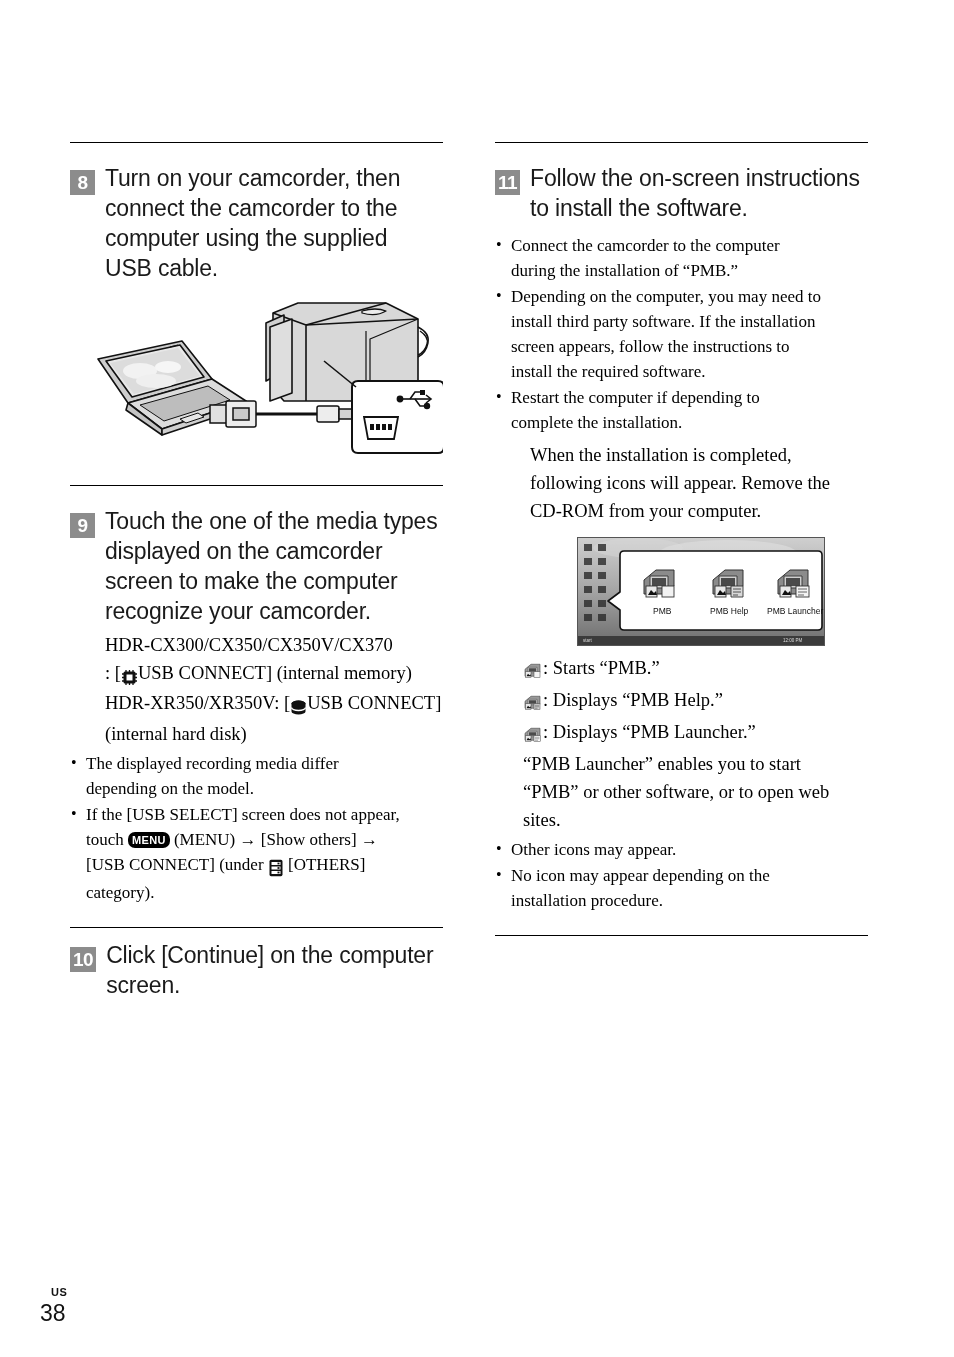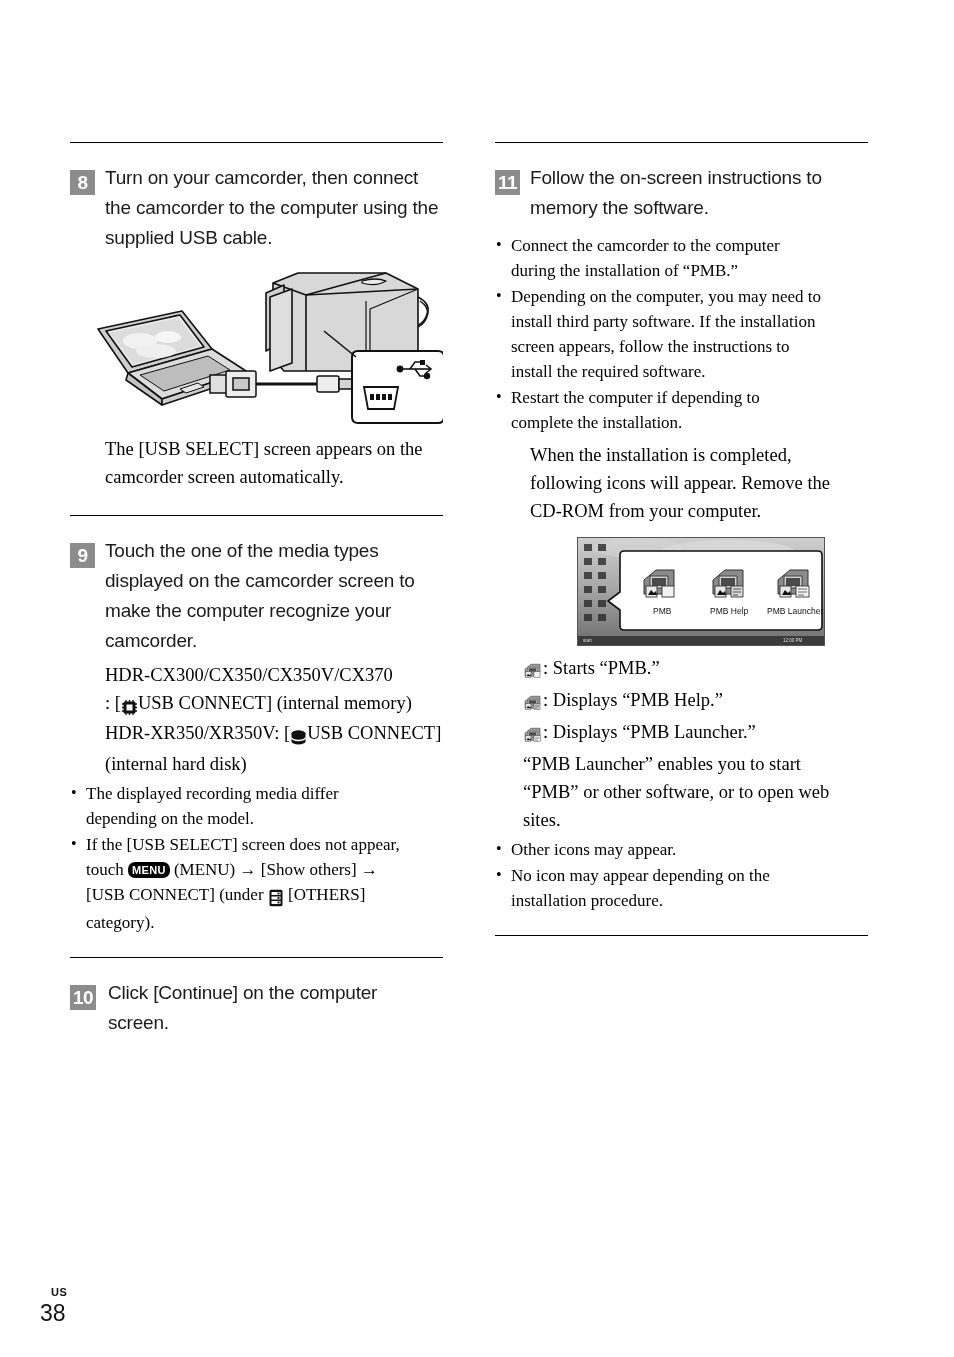--- a/index.html
+++ b/index.html
@@ -20,21 +20,21 @@
   .step{display:flex;align-items:flex-start;}
   .badge{
     flex:0 0 auto;background:#8c8c8c;color:#fff;
     font-family:"Liberation Sans",sans-serif;font-weight:700;
     font-size:19px;line-height:25px;text-align:center;
     min-width:25px;height:25px;padding:0 3px;margin-top:7px;
     box-sizing:border-box;letter-spacing:-0.5px;
   }
   .step-title{
     font-family:"Liberation Sans",sans-serif;
-    font-size:19px;line-height:30px;font-weight:400;
+    font-size:23px;line-height:30px;font-weight:400;
     margin-left:10px;letter-spacing:-0.2px;color:#1a1a1a;
   }
 
   
   .body-text{
     font-family:"Liberation Serif",serif;
     font-size:18.5px;line-height:28px;
     margin-left:35px;
   }
   .body-text.tight{line-height:27.5px;}
@@ -171,21 +171,20 @@
           <g fill="#111" stroke="none">
             <rect x="300" y="127" width="4" height="6"></rect>
             <rect x="306" y="127" width="4" height="6"></rect>
             <rect x="312" y="127" width="4" height="6"></rect>
             <rect x="318" y="127" width="4" height="6"></rect>
           </g>
         </g>
       </svg>
     </div>
 
-    <div class="body-text" style="margin-top:4px;width:340px;">The [USB SELECT] screen appears on the camcorder screen automatically.</div>
 
     <div class="rule" style="margin-top:24px;"></div>
 
     <div class="step" style="margin-top:20px;">
       <div class="badge">9</div>
       <div class="step-title" style="width:335px;">Touch the one of the media types displayed on the camcorder screen to make the computer recognize your camcorder.</div>
     </div>
 
     <div class="body-text tight" style="margin-top:6px;width:338px;">
       <span>HDR-CX300/CX350/CX350V/CX370</span><br>
@@ -228,33 +227,33 @@
                 <rect x="9.5" y="3.6" width="2" height="1.8"></rect>
                 <rect x="9.5" y="8.1" width="2" height="1.8"></rect>
                 <rect x="9.5" y="12.6" width="2" height="1.8"></rect>
               </g>
             </svg></span><span> [OTHERS] category).</span>
       </li>
     </ul>
 
     <div class="rule" style="margin-top:22px;"></div>
 
-    <div class="step" style="margin-top:20px;justify-content:space-between;">
+    <div class="step" style="margin-top:12px;">
       <div class="badge">10</div>
       <div class="step-title" style="width:335px;">Click [Continue] on the computer screen.</div>
     </div>
   </div>
 
   <div class="col col-right">
 
     <div class="rule" style="margin-top:142px;"></div>
 
     <div class="step" style="margin-top:20px;">
       <div class="badge">11</div>
-      <div class="step-title" style="width:340px;">Follow the on-screen instructions to memory the software.</div>
+      <div class="step-title" style="width:340px;">Follow the on-screen instructions to install the software.</div>
     </div>
 
     <ul class="bullets b-indent-r" style="margin-top:10px;width:330px;">
       <li>Connect the camcorder to the computer during the installation of “PMB.”</li>
       <li>Depending on the computer, you may need to install third party software. If the installation screen appears, follow the instructions to install the required software.</li>
       <li>Restart the computer if depending to complete the installation.</li>
     </ul>
 
     <div class="body-text" style="margin-top:6px;margin-left:35px;width:320px;">When the installation is completed, following icons will appear. Remove the CD-ROM from your computer.</div>
 

